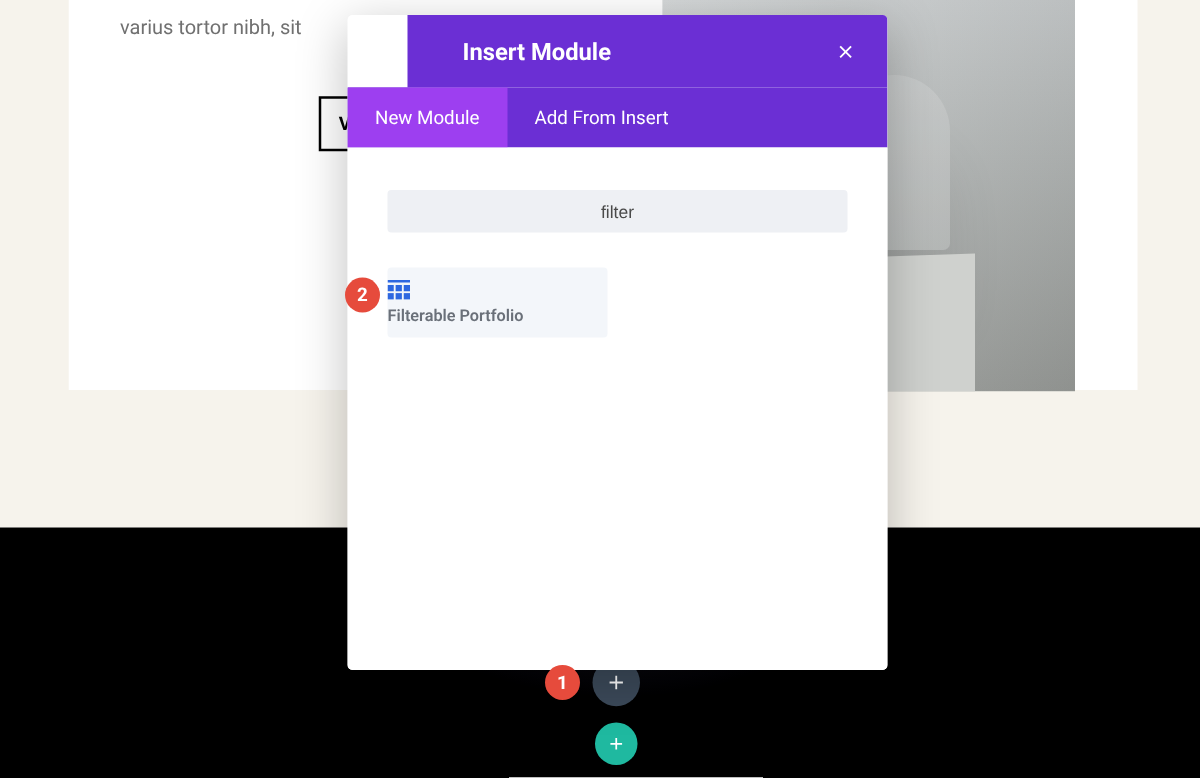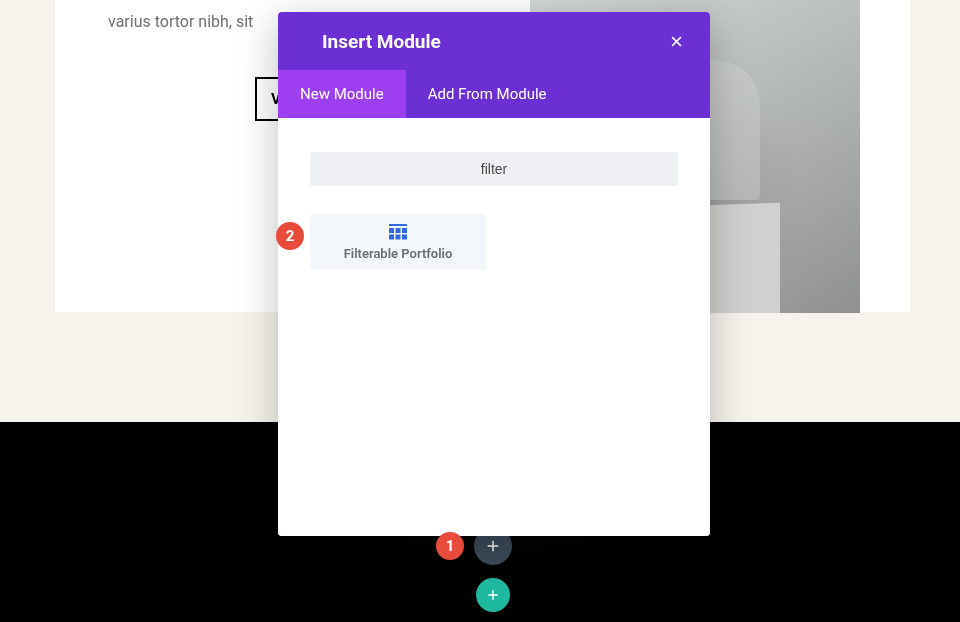--- a/index.html
+++ b/index.html
@@ -4,45 +4,45 @@
 <style>
 * { box-sizing: border-box; margin: 0; padding: 0; }
 body { width: 960px; height: 622px; font-family: -apple-system, BlinkMacSystemFont, "Segoe UI", Roboto, "Helvetica Neue", Arial, sans-serif; overflow: hidden; position: relative; background: #fff; }
 
 .page-bg { position: absolute; inset: 0; }
 .beige-section { position: absolute; top: 0; left: 0; right: 0; height: 422px; background: #f6f3ec; }
 .beige-inner { position: absolute; top: 0; left: 55px; right: 50px; height: 312px; background: #fff; }
 .black-section { position: absolute; top: 422px; left: 0; right: 0; bottom: 0; background: #000; }
 .modal-shadow { position: absolute; top: 422px; left: 270px; width: 450px; height: 140px; background: radial-gradient(ellipse at 50% 0%, rgba(130,120,255,0.22), rgba(0,0,0,0) 70%); pointer-events: none; }
 
-.page-text { position: absolute; left: 108px; top: 12px; color: #707070; font-size: 16px; }
+.page-text { position: absolute; left: 96px; top: 12px; color: #707070; font-size: 16px; }
 
 .page-button { position: absolute; left: 255px; top: 77px; width: 180px; height: 44px; border: 2px solid #000; display: flex; align-items: center; padding-left: 14px; font-weight: 700; font-size: 15px; background: #fff; color: #000; }
 
 .side-photo { position: absolute; left: 530px; top: 0; width: 330px; height: 313px; background: linear-gradient(180deg, #c7cbcc 0%, #b6bab9 40%, #9fa29f 100%); overflow: hidden; }
 .side-photo::before { content: ""; position: absolute; left: 140px; top: 60px; width: 90px; height: 140px; background: rgba(255,255,255,0.18); border-radius: 50px 50px 6px 6px; box-shadow: 0 60px 40px rgba(80,80,80,0.15); }
 .side-photo::after { content: ""; position: absolute; left: 120px; top: 205px; width: 130px; height: 120px; background: #cfd1ce; transform: skewY(-2deg); }
 .photo-shade { position: absolute; left: 0; right: 0; top: 0; bottom: 0; background: linear-gradient(110deg, rgba(255,255,255,0.25), rgba(0,0,0,0.10)); }
 
 .modal { position: absolute; left: 278px; top: 12px; width: 432px; height: 524px; background: #fff; border-radius: 4px; box-shadow: 0 10px 40px rgba(0,0,0,0.25); display: flex; flex-direction: column; overflow: hidden; }
 
-.modal-header { background: #6b2fd4; color: #fff; height: 58px; display: flex; align-items: center; justify-content: space-between; padding: 0 24px 0 44px; }
+.modal-header { background: #6b2fd4; color: #fff; height: 58px; display: flex; align-items: center; justify-content: space-between; padding: 0 24px 0 44px; margin-left: 48px; }
 .modal-title { font-size: 19px; font-weight: 700; }
 .close-btn { width: 20px; height: 20px; display: flex; align-items: center; justify-content: center; cursor: pointer; }
 .close-btn svg { width: 15px; height: 15px; stroke: #fff; stroke-width: 2.4; }
 
 .tabs { display: flex; background: #6b2fd4; height: 48px; }
 .tab { flex: 0 0 auto; padding: 0 22px; display: flex; align-items: center; color: #fff; font-weight: 400; font-size: 15px; cursor: pointer; }
 .tab.active { background: #9d3ff0; }
 .tab-rest { flex: 1; }
 
 .modal-body { flex: 1; background: #fff; padding: 34px 32px; }
 .search-input { width: 100%; height: 34px; background: #eef0f4; border: none; border-radius: 3px; padding: 0 12px; font-size: 14px; color: #4a4a4a; outline: none; text-align: center; }
 
-.module-item { margin-top: 28px; width: 176px; height: 56px; background: #f3f6fa; border-radius: 3px; display: flex; flex-direction: column; align-items: center; justify-content: center; cursor: pointer; gap: 6px; }
+.module-item { margin-top: 28px; width: 176px; height: 56px; background: #f3f6fa; border-radius: 3px; display: flex; flex-direction: column; align-items: flex-start; justify-content: center; cursor: pointer; gap: 6px; }
 .module-icon { width: 18px; height: 16px; }
 .module-icon svg { width: 18px; height: 16px; fill: #2f68e0; }
 .module-label { font-size: 13px; color: #6a7079; font-weight: 600; }
 
 .circle-btn { position: absolute; width: 38px; height: 38px; border-radius: 50%; display: flex; align-items: center; justify-content: center; cursor: pointer; }
 .circle-dark { left: 474px; top: 527px; background: #3c4a5a; }
 .circle-dark svg { width: 16px; height: 16px; stroke: #fff; stroke-width: 2.2; }
 .circle-teal { left: 476px; top: 578px; width: 34px; height: 34px; background: #1fb9a0; }
 .circle-teal svg { width: 14px; height: 14px; stroke: #fff; stroke-width: 2.4; }
 
@@ -85,21 +85,21 @@
   <div class="modal-header">
     <div class="modal-title">Insert Module</div>
     <div class="close-btn">
       <svg viewBox="0 0 24 24">
           <path d="M5 5l14 14M19 5L5 19" fill="none"></path>
         </svg>
     </div>
   </div>
   <div class="tabs">
     <div class="tab active">New Module</div>
-    <div class="tab">Add From Module</div>
+    <div class="tab">Add From Insert</div>
     <div class="tab-rest"></div>
   </div>
   <div class="modal-body">
     <input class="search-input" type="text" value="filter" style="">
     <div class="module-item">
       <div class="module-icon">
         <svg viewBox="0 0 18 16">
             <rect x="0" y="0" width="18" height="2"></rect>
             <rect x="0" y="4" width="5" height="5"></rect>
             <rect x="6.5" y="4" width="5" height="5"></rect>

